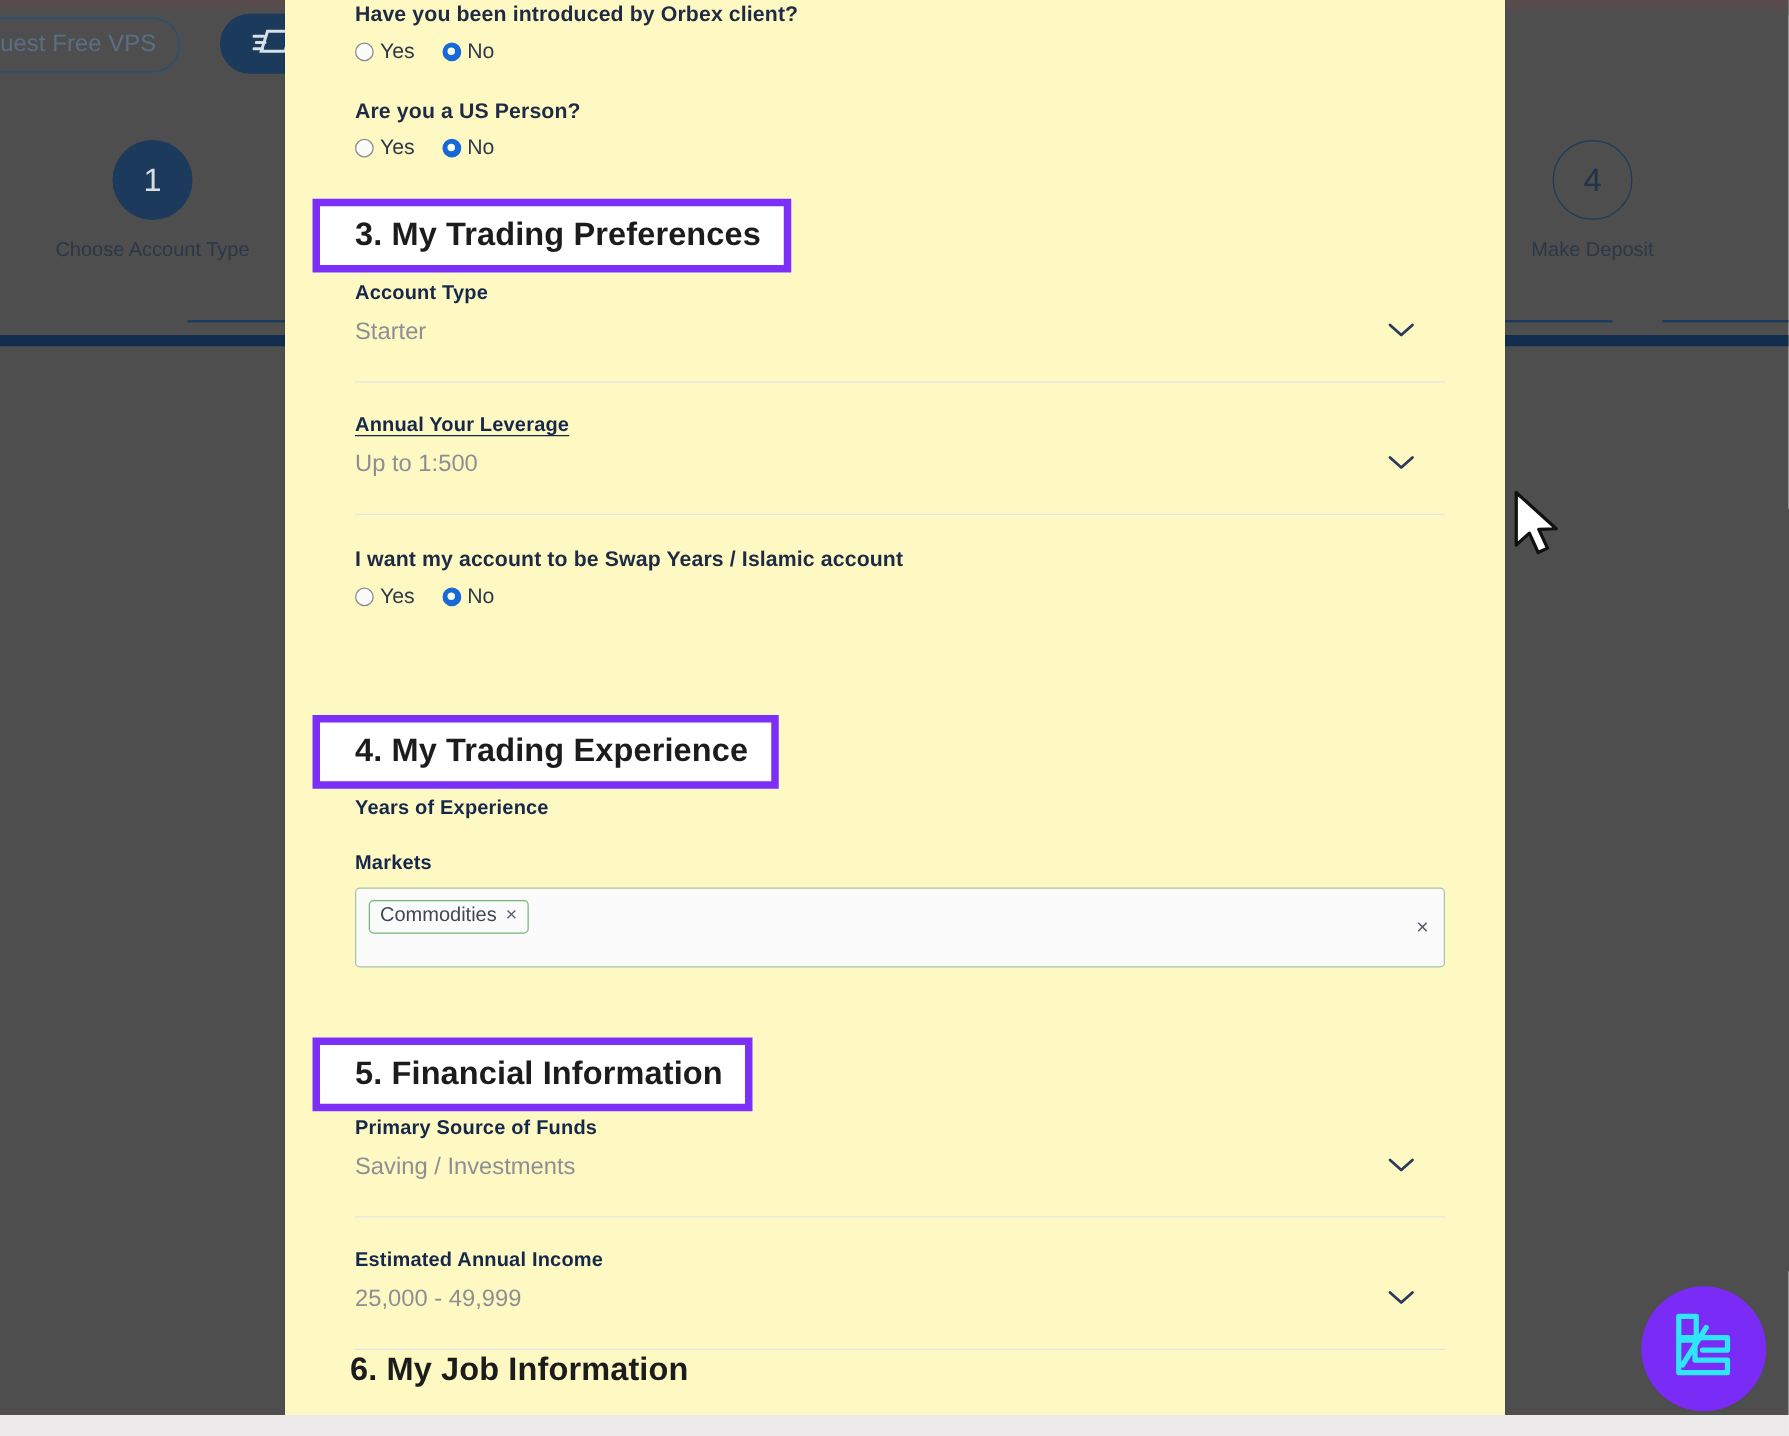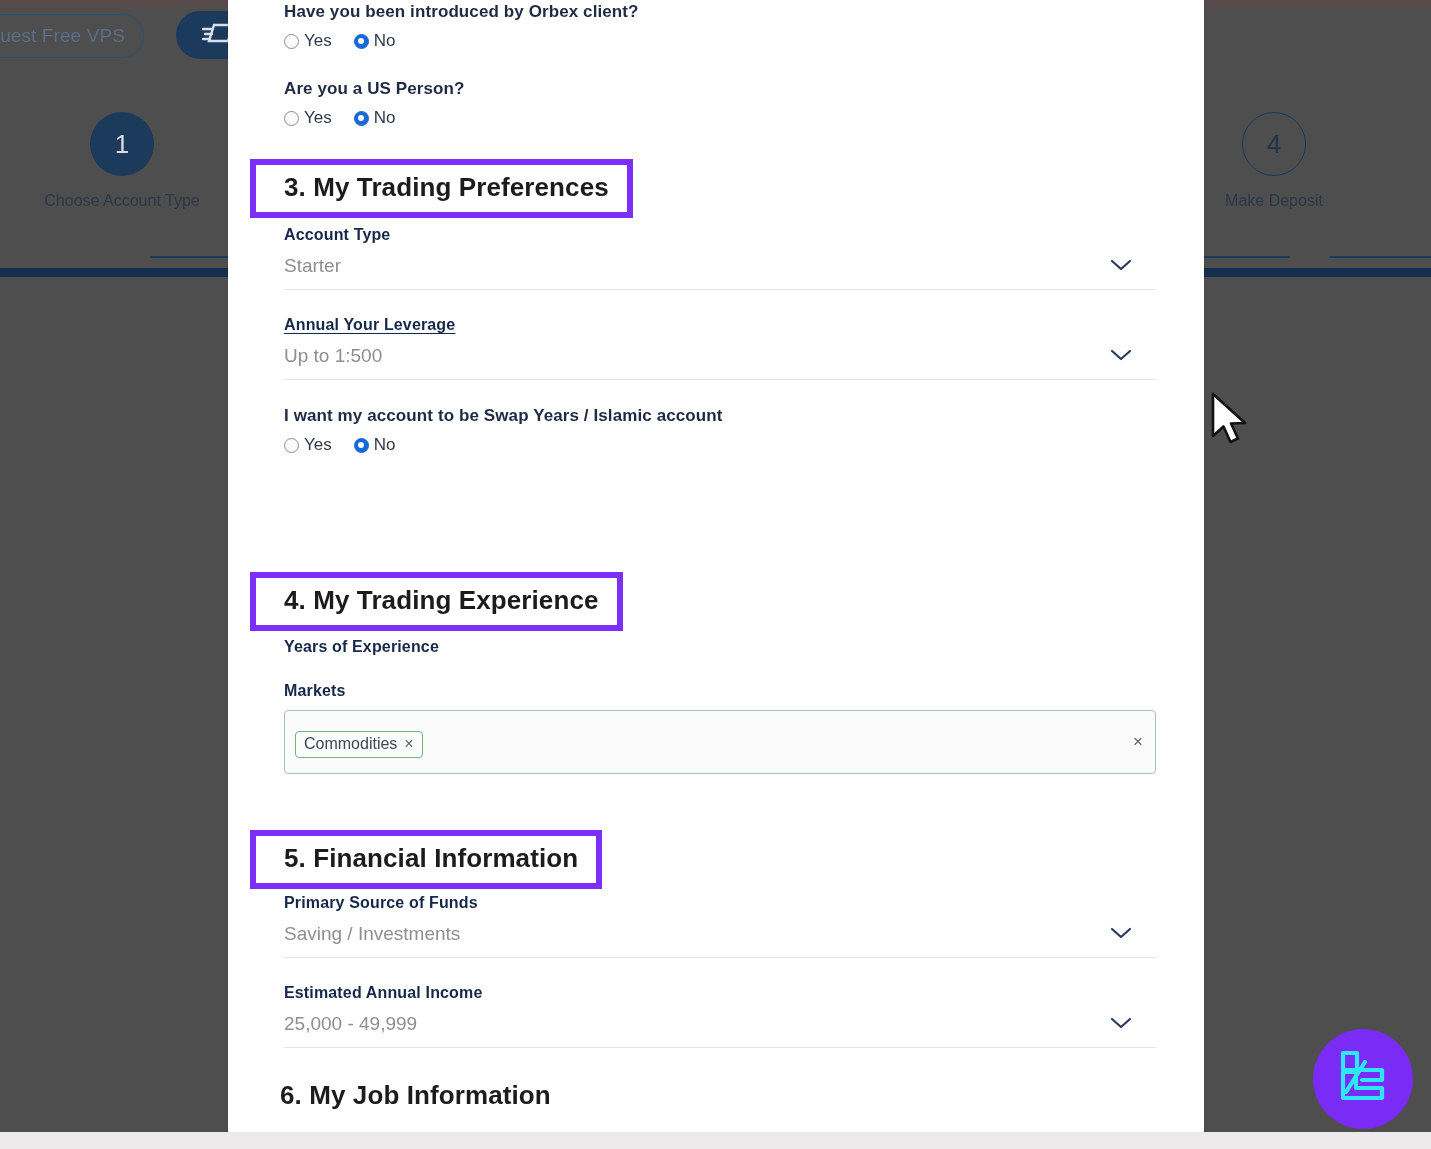--- a/index.html
+++ b/index.html
@@ -72,21 +72,21 @@
   }
   .bg-rule {
     position: absolute; left: 0; top: 268px; width: 100%; height: 9px;
     background: #122d4e;
   }
 
   
   .modal {
     position: absolute; left: 228px; top: 0;
     width: 976px; height: 1132px;
-    background: #ffffff;
+    background: #fef9c3;
     overflow: hidden;
     box-shadow: 0 0 0 1px rgba(0,0,0,.06);
   }
   .modal-inner { position: absolute; left: 0; top: 0; width: 100%; padding: 0; }
 
   .q-label {
     color: #1f2a44;
     font-weight: bold;
     font-size: 17px;
     letter-spacing: .1px;
@@ -125,35 +125,35 @@
 
   
   .field { position: relative; }
   .field-label {
     color: #16284a; font-weight: bold; font-size: 16px;
     letter-spacing: .15px;
   }
   .field-label.underlined { text-decoration: underline; text-underline-offset: 3px; }
   .field-value {
     color: #8e8e93; font-size: 19px;
-    padding: 11px 0 12px 0;
+    padding: 11px 0 28px 0;
     border-bottom: 1px solid #e4e4e7;
     display: flex; align-items: center; justify-content: space-between;
     padding-right: 24px;
   }
   .chev { flex: none; }
 
   
   .ms-box {
     border: 1px solid #a9c4ad;
     border-radius: 4px;
     background: #fbfbfb;
     height: 64px;
     position: relative;
-    padding: 20px 10px;
+    padding: 9px 10px;
   }
   .chip {
     display: inline-flex; align-items: center; gap: 7px;
     border: 1px solid #77b37f; border-radius: 4px;
     background: #fbfbfb;
     padding: 3px 8px 4px 8px;
     font-size: 16px; color: #3f4651;
   }
   .chip-x { color: #5a6070; font-size: 16px; }
   .ms-clear {

